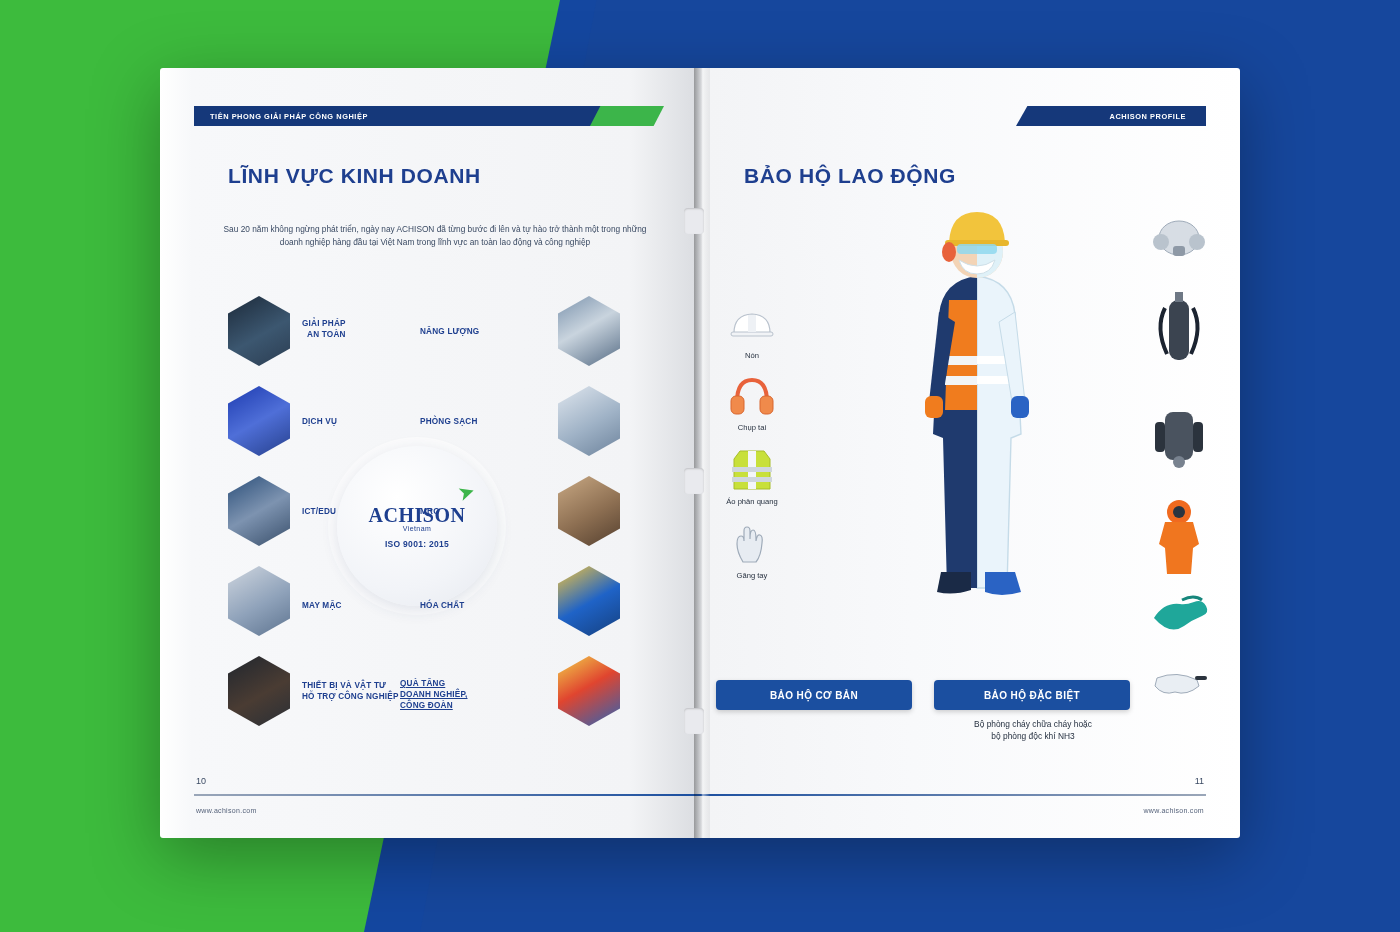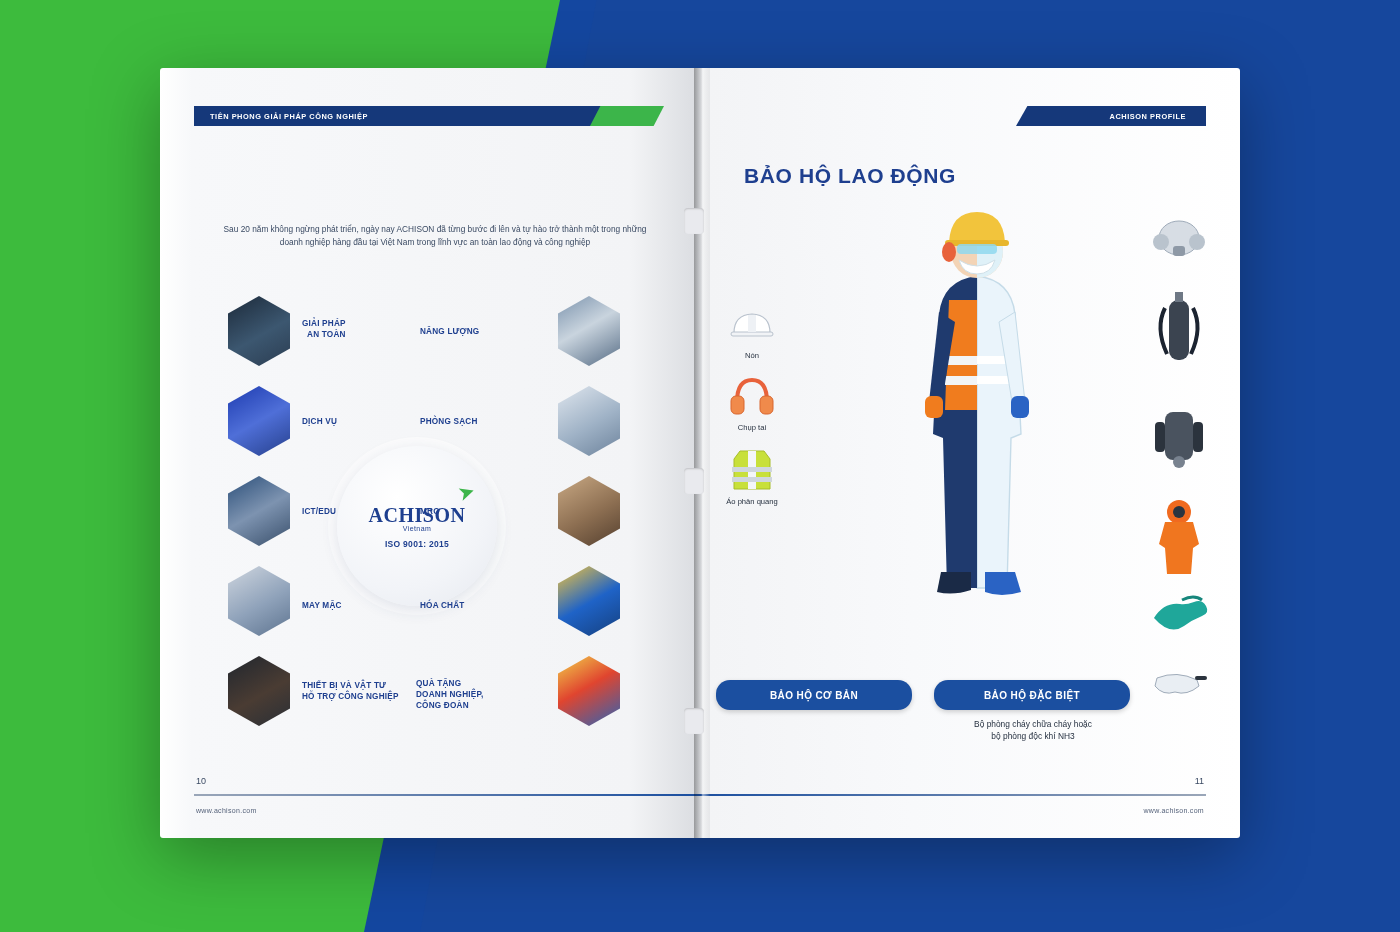--- a/index.html
+++ b/index.html
@@ -156,21 +156,21 @@
   }
 
   .fig {
     position: absolute; left: 195px; top: 112px;
     width: 175px; height: 495px;
   }
 
   .rside { position: absolute; right: 22px; width: 78px; text-align: center; }
 
   .pill {
-    position: absolute; height: 30px; border-radius: 14px;
+    position: absolute; height: 30px; border-radius: 4px;
     background: #1b4fa0; color: #fff;
     display: flex; align-items: center; justify-content: center;
     font-size: 10px; font-weight: bold; letter-spacing: .4px;
     box-shadow: 0 2px 5px rgba(0,0,0,.18);
   }
   .pill-note {
     position: absolute; right: 36px; top: 664px; width: 230px;
     text-align: center; font-size: 8.4px; color: #253040; line-height: 1.45;
   }
 
@@ -188,20 +188,21 @@
 
   <div class="spread">
 
     <div class="page left">
 
       <div class="hdr-left">
         <span>TIÊN PHONG GIẢI PHÁP CÔNG NGHIỆP</span>
       </div>
       <div class="hdr-left-accent"></div>
 
+      <h1 class="title title-left">LĨNH VỰC KINH DOANH</h1>
 
       <div class="intro">Sau 20 năm không ngừng phát triển, ngày nay ACHISON đã từng bước đi lên và tự hào trở thành một trong những doanh nghiệp hàng đầu tại Việt Nam trong lĩnh vực an toàn lao động và công nghiệp</div>
 
       <div class="badge">
         <div class="badge-name">ACHISON</div>
         <div class="badge-sub">Vietnam</div>
         <div class="badge-iso">ISO 9001: 2015</div>
         <div class="badge-bird">➤</div>
       </div>
 
@@ -228,21 +229,21 @@
       <div class="hex" style="left:398px; top:318px; background:linear-gradient(150deg,#dfe6ee,#9fb2c6 55%,#6d839c);"></div>
       <div class="hex-label lbl-right" style="left:260px; top:348px; width:126px;">PHÒNG SẠCH</div>
 
       <div class="hex" style="left:398px; top:408px; background:linear-gradient(150deg,#c9a984,#8d6f52 55%,#55402f);"></div>
       <div class="hex-label lbl-right" style="left:260px; top:438px; width:126px;">MRO</div>
 
       <div class="hex" style="left:398px; top:498px; background:linear-gradient(150deg,#f2c53d,#1f63c7 52%,#15407f);"></div>
       <div class="hex-label lbl-right" style="left:260px; top:532px; width:126px;">HÓA CHẤT</div>
 
       <div class="hex" style="left:398px; top:588px; background:linear-gradient(150deg,#f2d14b,#e0452f 45%,#2d63b4);"></div>
-      <div class="hex-label lbl-right" style="left:256px; top:610px; width:136px; white-space:pre-line;">QUÀ TẶNG
+      <div class="hex-label lbl-right" style="left:240px; top:610px; width:136px; white-space:pre-line;text-decoration:underline;">QUÀ TẶNG
 DOANH NGHIỆP,
 CÔNG ĐOÀN</div>
 
       <div class="foot-rule" style="left:34px; right:0; background:linear-gradient(to right,#9aa6b8,#1b4fa0);"></div>
       <div class="pg-num" style="left:36px;">10</div>
       <div class="foot-url" style="left:36px;">www.achison.com</div>
     </div>
 
     <div class="page right">
 
@@ -280,20 +281,28 @@
         <div class="ppe-img">
           <svg width="46" height="40" viewBox="0 0 46 40">
               <path d="M8 26 q0-22 15-22 15 0 15 22" fill="none" stroke="#e8623b" stroke-width="4"></path>
               <rect x="2" y="20" width="13" height="18" rx="5" fill="#f08a4b" stroke="#d9662f" stroke-width="1"></rect>
               <rect x="31" y="20" width="13" height="18" rx="5" fill="#f08a4b" stroke="#d9662f" stroke-width="1"></rect>
             </svg>
         </div>
         <div class="ppe-cap">Chụp tai</div>
       </div>
 
+      <div class="ppe-item" style="left:10px; top:452px;">
+        <div class="ppe-img">
+          <svg width="42" height="44" viewBox="0 0 42 44">
+              <path d="M12 40 q-6-10-6-18 0-8 4-8 3 0 3 5 v-10 q0-4 3-4 3 0 3 4 v8 q0-9 3-9 3 0 3 9 v2 q1-7 4-6 3 1 2 8 -1 13-6 19z" fill="#e7ecf2" stroke="#9fabb9" stroke-width="1.2"></path>
+            </svg>
+        </div>
+        <div class="ppe-cap">Găng tay</div>
+      </div>
 
 
       <div class="fig">
         <svg width="175" height="495" viewBox="0 0 175 495">
 
           <path d="M88 96 q34 4 38 38 l6 120 -10 4 -4 150 h-30 z" fill="#eaf4fb" stroke="#c5dbe8" stroke-width="1.4"></path>
 
           <path d="M88 96 q-34 4 -38 38 l-6 120 10 4 4 150 h30 z" fill="#1f3a6e"></path>
 
           <path d="M60 120 h28 v110 h-32 z" fill="#f07c1e"></path>

